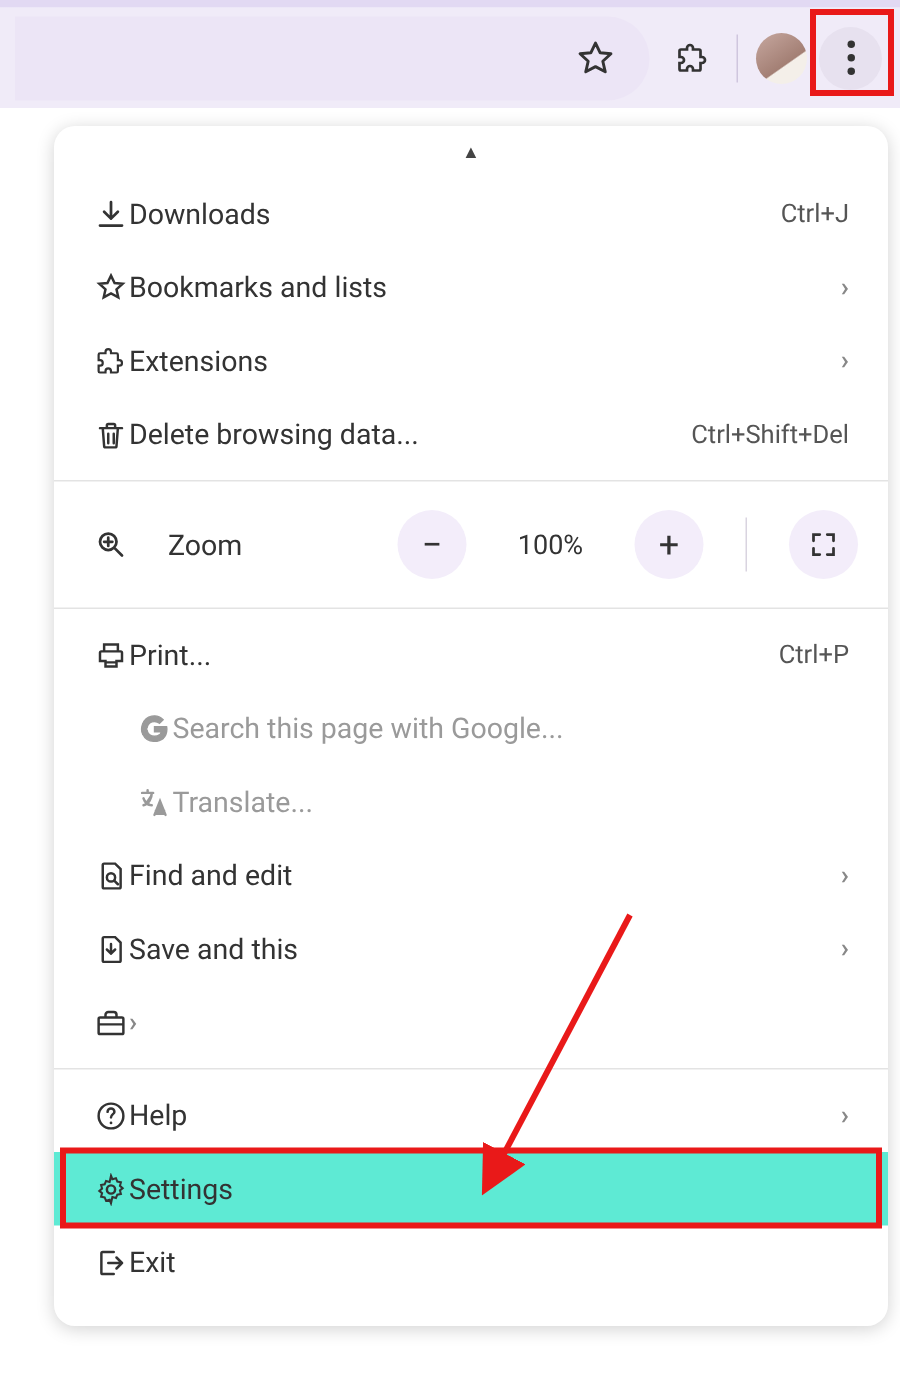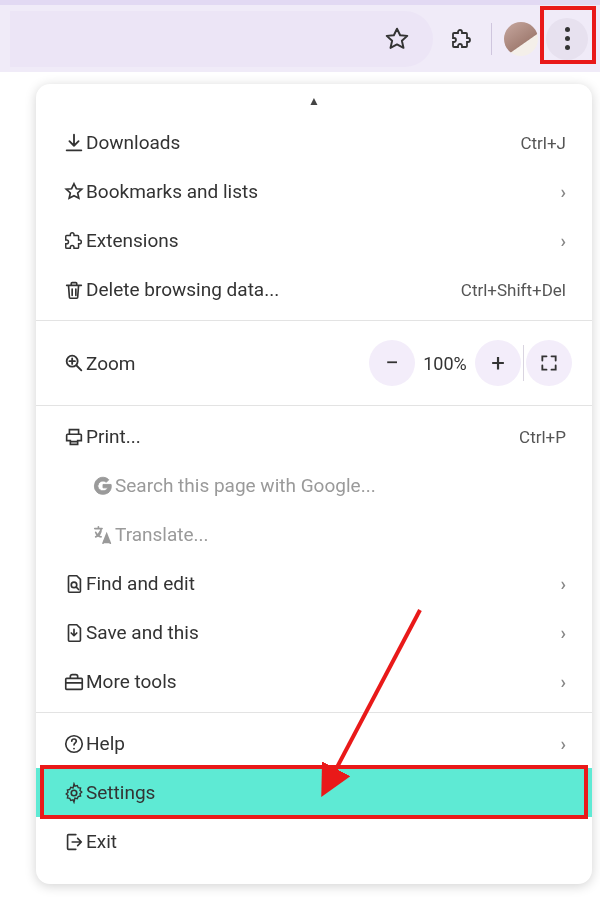--- a/index.html
+++ b/index.html
@@ -94,20 +94,21 @@
     .menu-item.disabled .mi-icon svg * { stroke:#9a9a9a; fill:#9a9a9a; }
     .menu-item .mi-label { flex:1; }
     .menu-item .mi-shortcut { font-size:17px; color:#555; }
     .menu-item .mi-chevron { font-size:18px; color:#888; font-weight:600;}
     .divider { height:1px; background:#e3e3e3; margin: 6px 0; }
     .zoom-row {
       display:flex;
       align-items:center;
       height: 72px;
       padding: 0 20px 0 26px;
+      gap:26px;
     }
     .zoom-row .mi-icon { width:24px; height:24px; display:flex;align-items:center;justify-content:center;}
     .zoom-label { flex:1; font-size:19px; color:#333;}
     .zoom-btn {
       width:46px; height:46px; border-radius:50%;
       background:#f3edfa;
       display:flex; align-items:center; justify-content:center;
       font-size:24px; color:#333; font-weight:400;
       cursor:pointer;
     }
@@ -282,21 +283,20 @@
     <div class="mi-chevron">›</div>
   </div>
 
   <div class="menu-item">
     <div class="mi-icon">
         <svg width="22" height="22" viewBox="0 0 24 24">
           <rect x="3" y="8" width="18" height="12" rx="1" fill="none" stroke="#333" stroke-width="1.8"></rect>
           <path d="M8 8V6a2 2 0 012-2h4a2 2 0 012 2v2M3 13h18" fill="none" stroke="#333" stroke-width="1.8"></path>
         </svg>
       </div>
-    <div class="mi-label">More tools</div>
     <div class="mi-chevron">›</div>
   </div>
 
   <div class="divider"></div>
 
   <div class="menu-item">
     <div class="mi-icon">
         <svg width="22" height="22" viewBox="0 0 24 24">
           <circle cx="12" cy="12" r="9" fill="none" stroke="#333" stroke-width="1.8"></circle>
           <path d="M9.5 9a2.5 2.5 0 115 0c0 1.5-2.5 2-2.5 4" fill="none" stroke="#333" stroke-width="1.8" stroke-linecap="round"></path>

